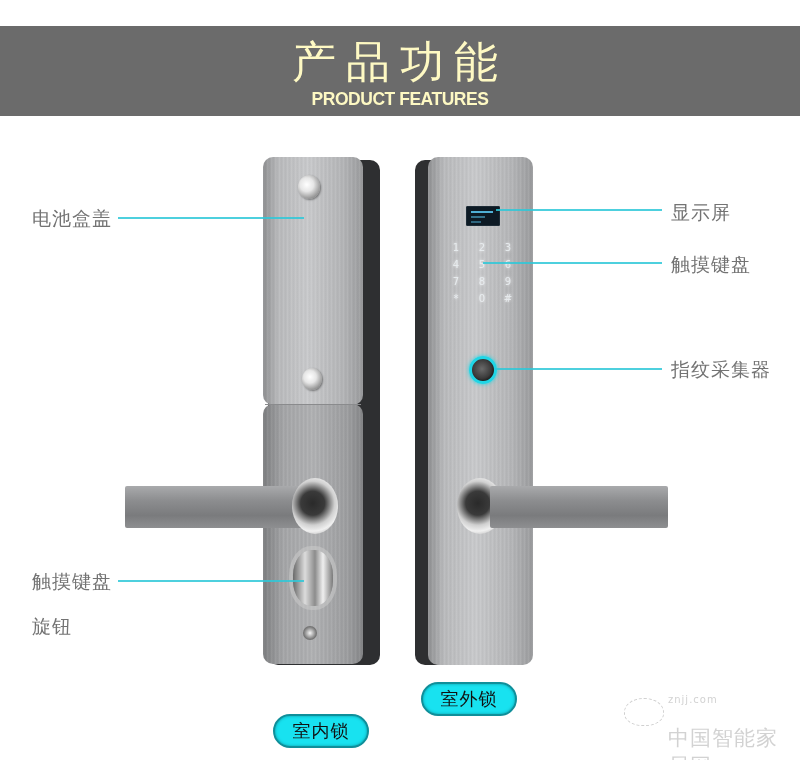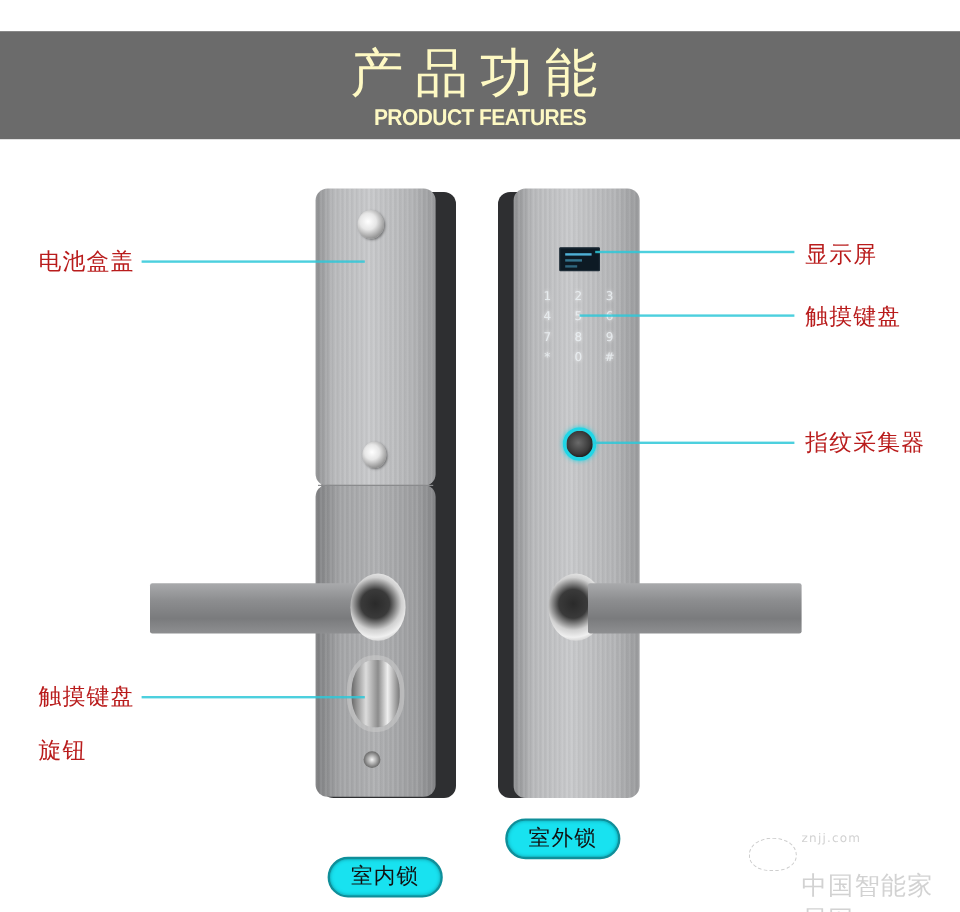--- a/index.html
+++ b/index.html
@@ -79,21 +79,21 @@
   .fingerprint {
     position: absolute; width: 28px; height: 28px; border-radius: 50%;
     background: radial-gradient(circle at 45% 45%, #6a6a6a 0%, #3a3a3a 55%, #222 70%);
     border: 3px solid #20d6e6;
     box-shadow: 0 0 4px #20d6e6;
   }
 
   .callout-line { position: absolute; height: 2px; background: #2ec8d8; opacity: 0.85; }
 
   .label {
-    position: absolute; color: #b91c1c; font-size: 19px; line-height: 24px;
+    position: absolute; color: #737373; font-size: 19px; line-height: 24px;
     letter-spacing: 1px; white-space: nowrap;
   }
 
   .pill {
     position: absolute; height: 34px; border-radius: 17px;
     background: #18e2f0; border: 2px solid #0f8f9a;
     box-shadow: inset 0 0 3px rgba(0,80,90,0.5);
     color: #111111; font-size: 18px; line-height: 30px; text-align: center; letter-spacing: 1px;
   }
 

